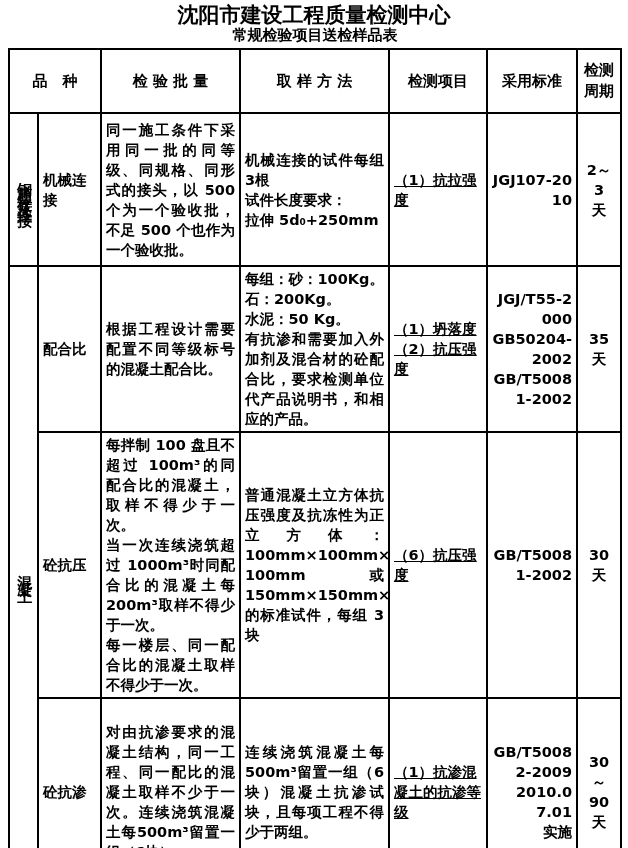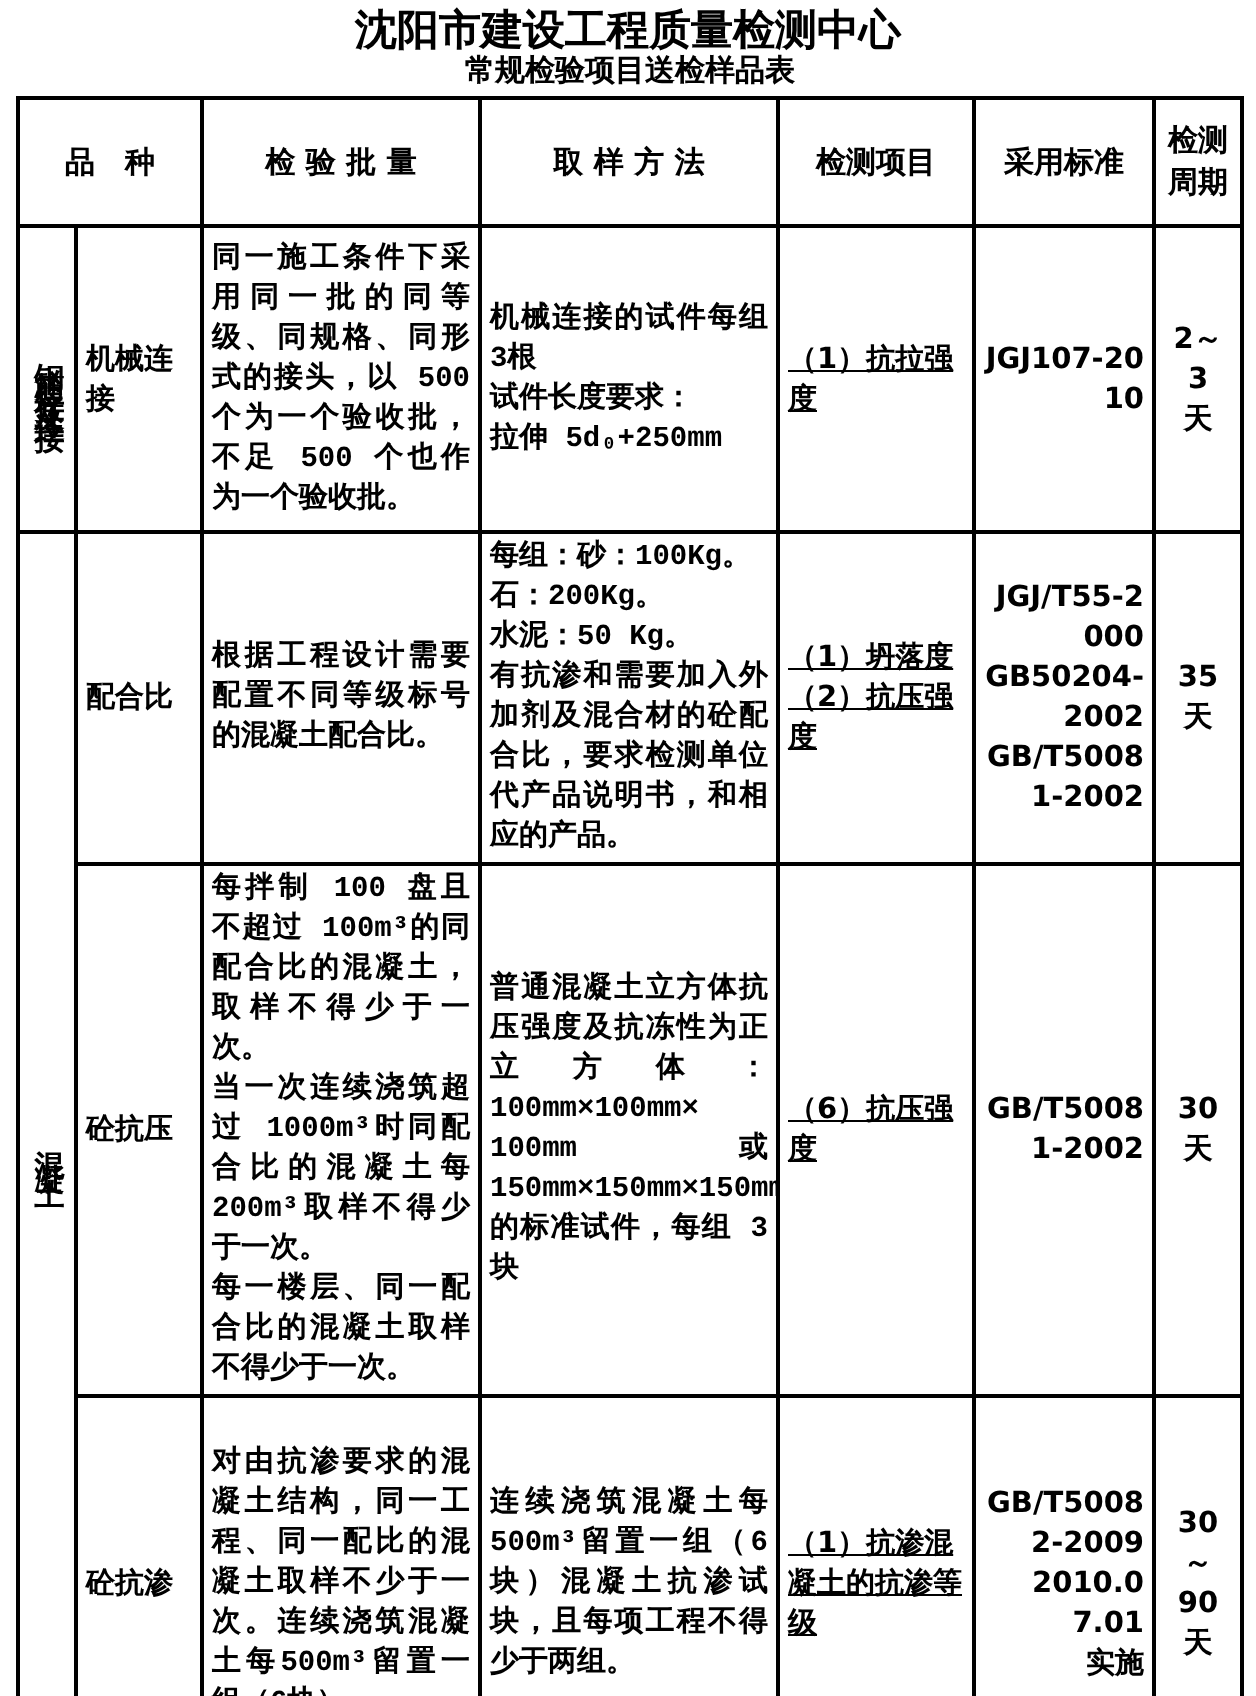--- a/index.html
+++ b/index.html
@@ -61,21 +61,20 @@
   }
   .vert.short { letter-spacing: 7px; }
   td.itemcell {
     text-align: left;
     padding: 2px 3px;
   }
   td.textcell {
     text-align: justify;
     white-space: pre-line;
     padding: 2px 5px;
-    font-family: Liberation Mono, monospace;
   }
   td.testcell {
     text-align: left;
     white-space: pre-line;
     padding: 2px 5px;
     text-decoration: underline;
   }
   td.stdcell {
     text-align: right;
     white-space: pre-line;

